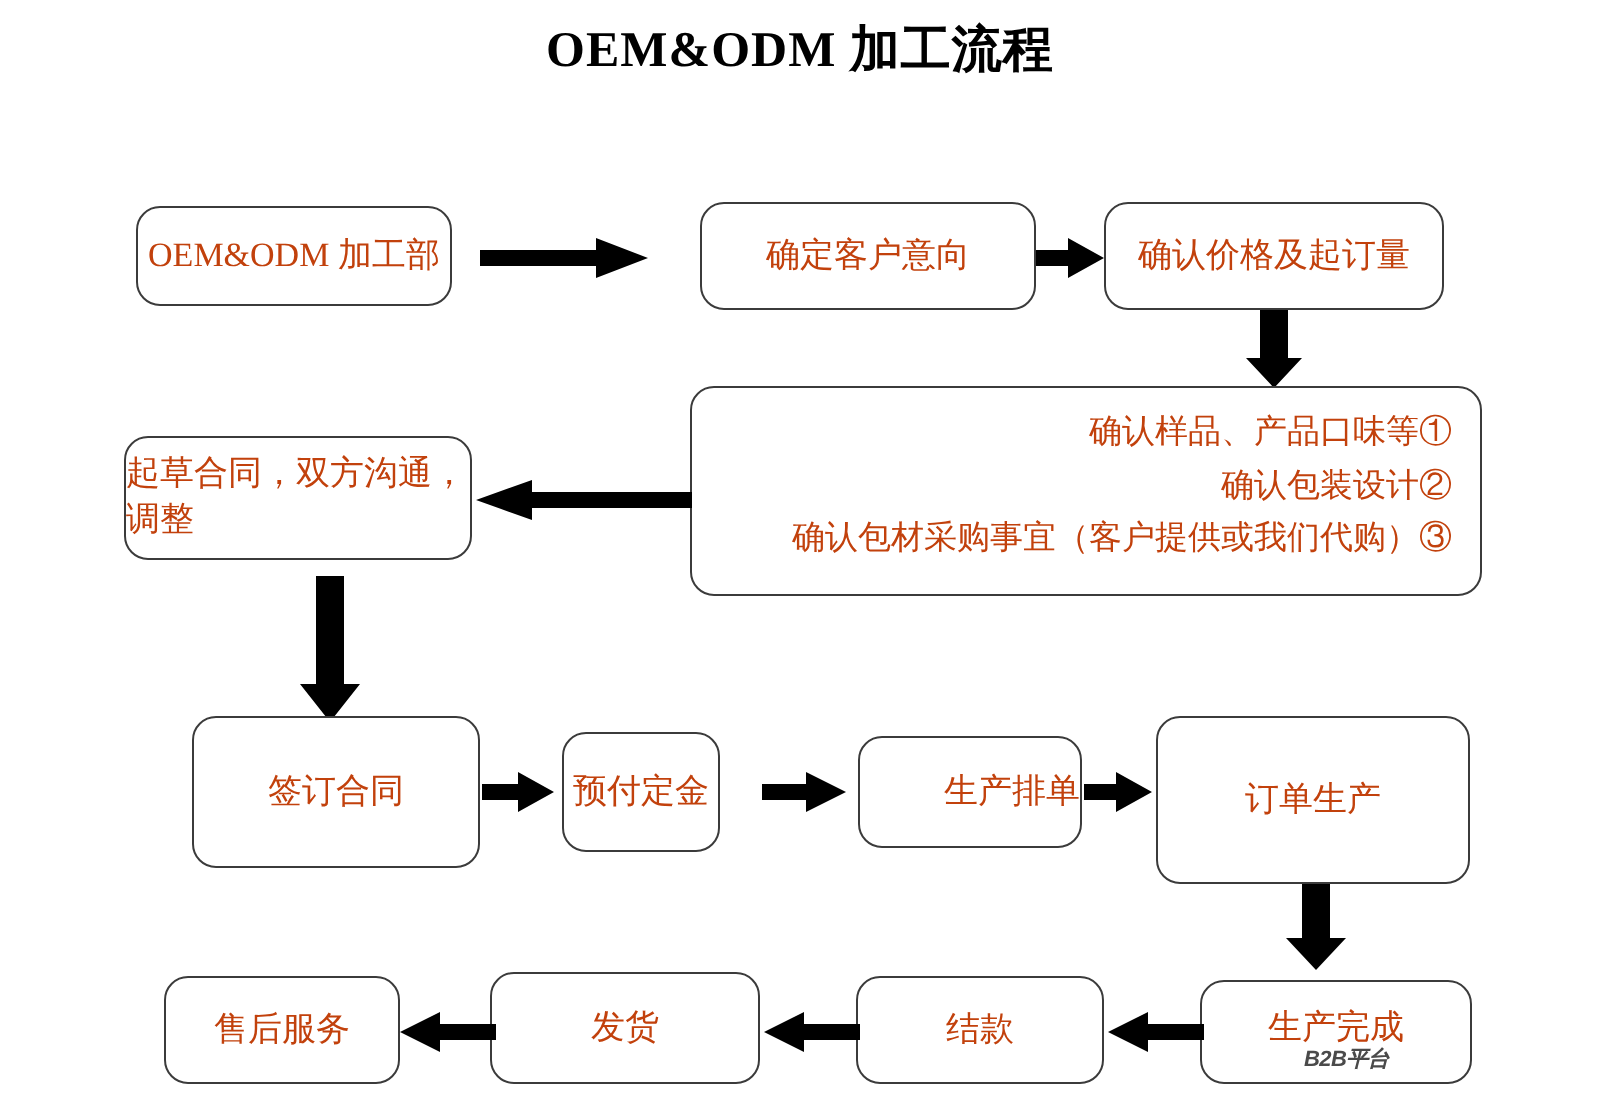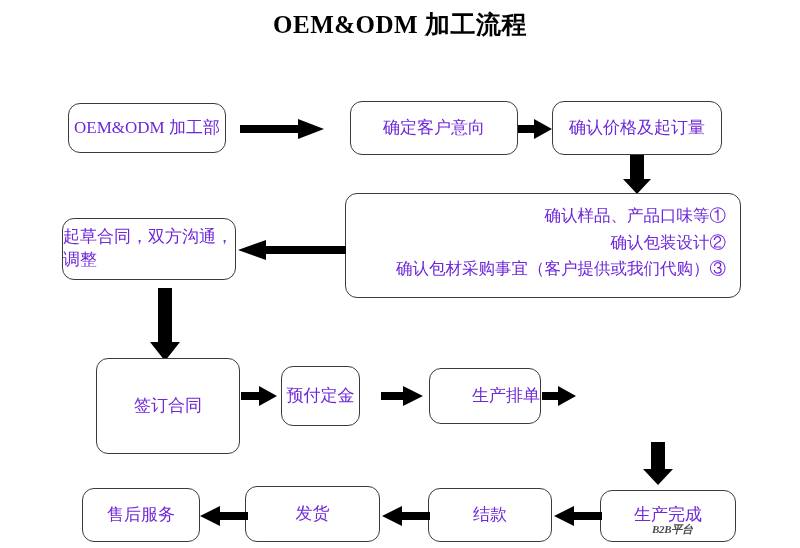--- a/index.html
+++ b/index.html
@@ -33,21 +33,21 @@
   .node {
     position: absolute;
     box-sizing: border-box;
     border: 1.3px solid #3b3b3b;
     border-radius: 12px;
     background: #ffffff;
     display: flex;
     align-items: center;
     justify-content: center;
     font-size: 17px;
-    color: #6d28d9;
+    color: #c2410c;
     font-family: "Liberation Serif", "DejaVu Serif", serif;
     line-height: 1.35;
   }
   .node.multiline {
     display: block;
     text-align: right;
     padding: 9px 14px 8px 10px;
   }
   .node.multiline .ln {
     display: block;
@@ -61,21 +61,21 @@
   }
   .arrow svg { display: block; }
   
   .watermark {
     position: absolute;
     display: flex;
     align-items: baseline;
     white-space: nowrap;
   }
   .wm-left {
-    font-family: Liberation Serif, serif;
+    font-family: Liberation Sans, sans-serif;
     font-size: 11px;
     font-weight: bold;
     font-style: italic;
     color: #4a4a4a;
     letter-spacing: -0.3px;
   }
   .wm-right {
     font-family: "Liberation Sans", "DejaVu Sans", sans-serif;
     font-size: 19px;
     font-weight: bold;
@@ -137,21 +137,21 @@
   <div class="node" style="left:62px; top:218px; width:174px; height:62px;">
     <span>起草合同，双方沟通，调整</span>
   </div>
 
   <div class="arrow" style="left:148px; top:288px; width:34px; height:74px;">
     <svg width="34" height="74" viewBox="0 0 34 74">
       <polygon points="10,0 24,0 24,54 32,54 17,73 2,54 10,54" fill="#000000"></polygon>
     </svg>
   </div>
 
-  <div class="node" style="left:96px; top:358px; width:144px; height:96px;">
+  <div class="node" style="left:96px; top:358px; width:144px; height:76px;">
     <span>签订合同</span>
   </div>
 
   <div class="arrow" style="left:241px; top:385px; width:42px; height:22px;">
     <svg width="42" height="22" viewBox="0 0 42 22">
       <polygon points="0,7 18,7 18,1 36,11 18,21 18,15 0,15" fill="#000000"></polygon>
     </svg>
   </div>
 
   <div class="node" style="left:281px; top:366px; width:79px; height:60px;">
@@ -167,20 +167,23 @@
   <div class="node" style="left:429px; top:368px; width:112px; height:56px;justify-content:flex-end;">
     <span>生产排单</span>
   </div>
 
   <div class="arrow" style="left:542px; top:385px; width:40px; height:22px;">
     <svg width="40" height="22" viewBox="0 0 40 22">
       <polygon points="0,7 16,7 16,1 34,11 16,21 16,15 0,15" fill="#000000"></polygon>
     </svg>
   </div>
 
+  <div class="node" style="left:578px; top:358px; width:157px; height:84px;">
+    <span>订单生产</span>
+  </div>
 
   <div class="arrow" style="left:642px; top:442px; width:32px; height:44px;">
     <svg width="32" height="44" viewBox="0 0 32 44">
       <polygon points="9,0 23,0 23,27 31,27 16,43 1,27 9,27" fill="#000000"></polygon>
     </svg>
   </div>
 
   <div class="node" style="left:600px; top:490px; width:136px; height:52px;font-family:Liberation Mono, monospace;">
     <span>生产完成</span>
   </div>

